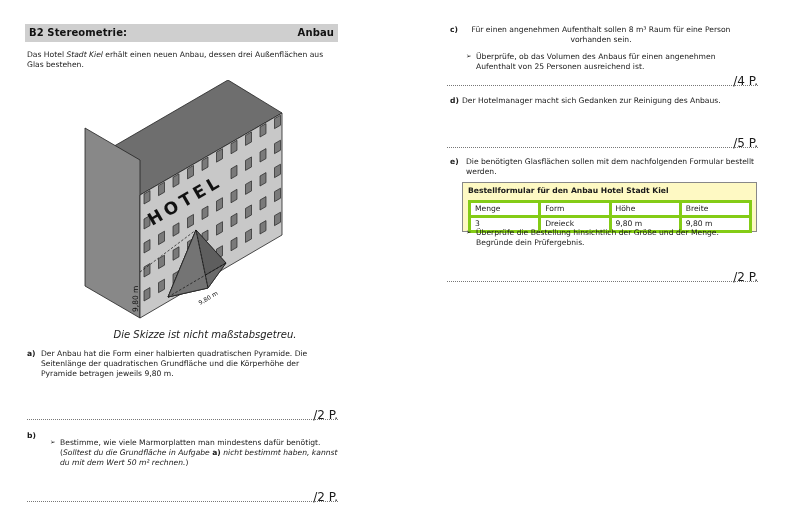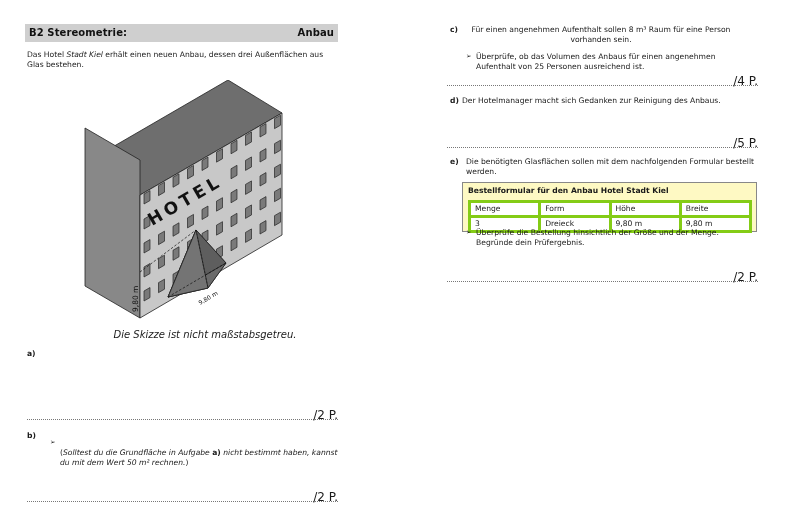--- a/index.html
+++ b/index.html
@@ -146,29 +146,30 @@
     </g>
 
     <text x="58" y="232" font-family="DejaVu Sans, sans-serif" font-size="7.5" fill="#111" transform="rotate(-90 58 232)">9,80 m</text>
     <text x="120" y="225" font-family="DejaVu Sans, sans-serif" font-size="6" fill="#111" transform="rotate(-30 120 225)">9,80 m</text>
   </svg>
 
   <div class="caption">Die Skizze ist nicht maßstabsgetreu.</div>
 
   <div class="task" style="left:27px; top:349px; width:320px;">
     <span class="label">a)</span>
+    <div class="body" style="width:290px;">Der Anbau hat die Form einer halbierten quadratischen Pyramide. Die Seitenlänge der quadratischen Grundfläche und die Körperhöhe der Pyramide betragen jeweils 9,80 m.</div>
   </div>
   <div class="answer-line" style="left:27px; top:410px; width:311px;">
     <span class="points">/2 P.</span>
   </div>
 
   <div class="task" style="left:27px; top:431px; width:320px;">
     <span class="label">b)</span>
     <div class="bullet" style="width:290px;">
-      <br>
+      <span>Bestimme, wie viele Marmorplatten man mindestens dafür benötigt.</span><br>
       <span>(</span><i>Solltest du die Grundfläche in Aufgabe </i><b>a)</b><i> nicht bestimmt haben, kannst du mit dem Wert 50 m² rechnen.</i><span>)</span>
     </div>
   </div>
   <div class="answer-line" style="left:27px; top:492px; width:311px;">
     <span class="points">/2 P.</span>
   </div>
 </div>
 
 <div class="page page-right" style="left:0; width:800px;">
 

